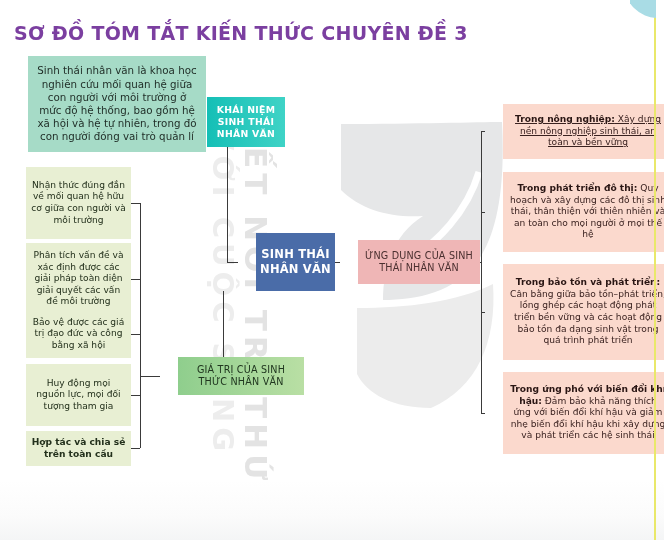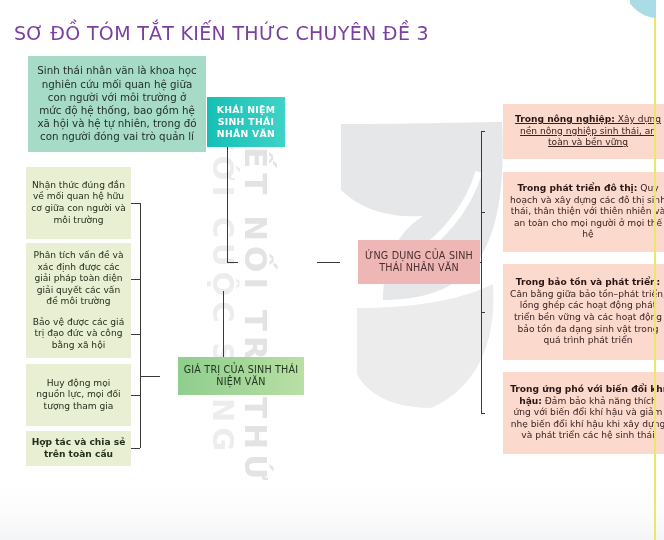--- a/index.html
+++ b/index.html
@@ -51,21 +51,21 @@
   .wm-text2{
     position:absolute;left:206px;top:128px;
     color:#ededed;font-size:29px;letter-spacing:5px;font-weight:700;
     writing-mode:vertical-rl;
     white-space:nowrap;z-index:0;
   }
 
   
   .title{
     position:absolute;left:14px;top:22px;
-    font-size:19px;font-weight:400;color:#7b3fa0;
+    font-size:19px;font-weight:700;color:#7b3fa0;
     letter-spacing:.3px;z-index:4;white-space:nowrap;
   }
 
   
   svg.lines{position:absolute;left:0;top:0;width:664px;height:540px;z-index:2;}
 
   
   .node{
     position:absolute;z-index:3;
     box-sizing:border-box;
@@ -177,27 +177,30 @@
   <div class="title">SƠ ĐỒ TÓM TẮT KIẾN THỨC CHUYÊN ĐỀ 3</div>
 
   <div class="node def-box">
     <span class="stack">Sinh thái nhân văn là khoa học nghiên cứu mối quan hệ giữa con người với môi trường ở mức độ hệ thống, bao gồm hệ xã hội và hệ tự nhiên, trong đó con người đóng vai trò quản lí</span>
   </div>
 
   <div class="node concept-box">
     <span class="stack">KHÁI NIỆM SINH THÁI NHÂN VĂN</span>
   </div>
 
+  <div class="node center-box">
+    <span class="stack">SINH THÁI NHÂN VĂN</span>
+  </div>
 
   <div class="node apply-box">
     <span class="stack">ỨNG DỤNG CỦA SINH THÁI NHÂN VĂN</span>
   </div>
 
   <div class="node value-box">
-    <span class="stack">GIÁ TRỊ CỦA SINH THÁI NIỆM VĂN</span>
+    <span class="stack">GIÁ TRỊ CỦA SINH THỨC NHÂN VĂN</span>
   </div>
 
   <div class="node val-item val1">
     <span class="stack">Nhận thức đúng đắn về mối quan hệ hữu cơ giữa con người và môi trường</span>
   </div>
   <div class="node val-item val2">
     <span class="stack">Phân tích vấn đề và xác định được các giải pháp toàn diện giải quyết các vấn đề môi trường</span>
   </div>
   <div class="node val-item val3">
     <span class="stack">Bảo vệ được các giá trị đạo đức và công bằng xã hội</span>

